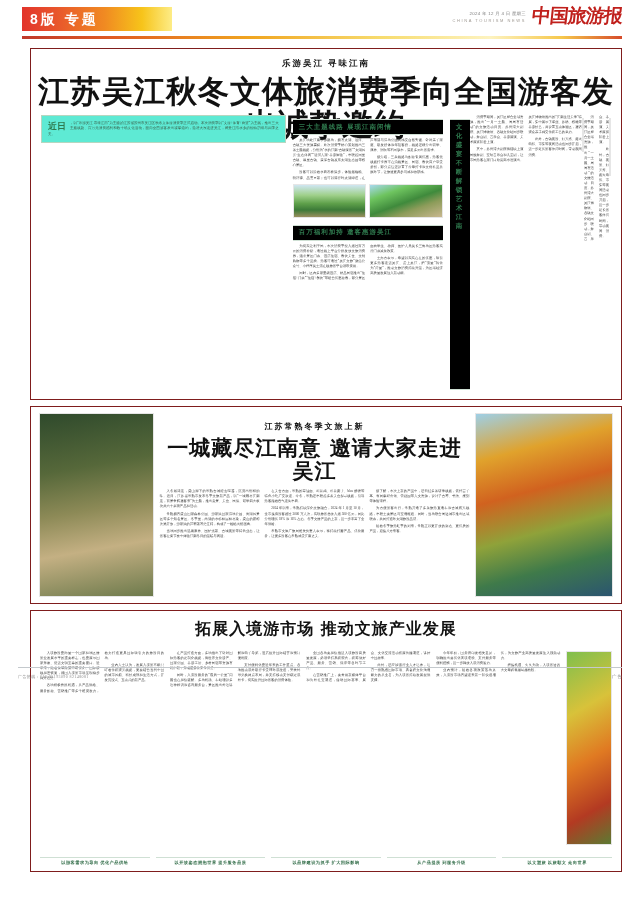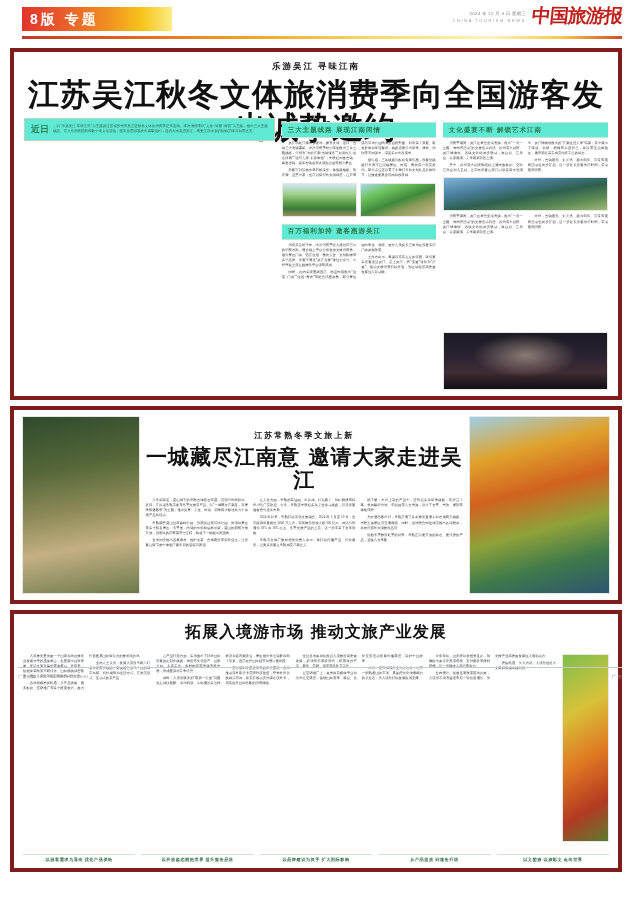--- a/index.html
+++ b/index.html
@@ -30,39 +30,39 @@
   .mh-date{font-size:4.4px;color:#7c7c7c;letter-spacing:.3px;white-space:nowrap;font-family:"Liberation Sans",sans-serif;}
   .mh-en{font-size:4px;color:#a09a93;letter-spacing:1.6px;margin-top:2px;white-space:nowrap;font-family:"Liberation Sans",sans-serif;}
   .mh-logo{
     font-size:19px;color:#c0201c;font-weight:bold;letter-spacing:-1px;
     font-family:"DejaVu Serif",serif;line-height:1;white-space:nowrap;
     transform:skewX(-6deg);
   }
 
   
   .article{
-    position:absolute;left:10px;right:18px;
-    border:4px solid #7f1d1d;background:#fff;box-sizing:border-box;
+    position:absolute;left:30px;right:18px;
+    border:1px solid #7f1d1d;background:#fff;box-sizing:border-box;
   }
 
   
   #art1{top:48px;height:352px;}
   .a1-kicker{
     text-align:center;font-size:8.5px;font-weight:bold;color:#111;
     letter-spacing:2px;margin-top:9px;
   }
   .a1-head{
     text-align:center;font-size:31px;font-weight:bold;color:#111;
     letter-spacing:1px;margin-top:5px;line-height:1.08;
     font-family:"DejaVu Serif",serif;
   }
   .a1-body{position:absolute;left:10px;right:10px;top:66px;bottom:6px;display:flex;gap:7px;}
   .a1-left{width:44%;display:flex;flex-direction:column;gap:5px;}
   .a1-mid{width:27%;display:flex;flex-direction:column;}
-  .a1-right{width:29%;display:flex;flex-direction:column;}
+  .a1-right{width:29%;display:flex;flex-direction:row;}
 
   
   .photo{position:relative;overflow:hidden;border:1px solid #e6e6e6;box-sizing:border-box;}
   .ph-street{
     background:
       linear-gradient(180deg,rgba(20,14,10,.55) 0%,rgba(0,0,0,0) 30%),
       linear-gradient(0deg,rgba(200,40,20,.55) 0%,rgba(0,0,0,0) 26%),
       linear-gradient(90deg,#4a3324 0%,#7b5230 14%,#c9712e 26%,#e3e0d8 42%,#efeae2 54%,#cf8a3c 68%,#8a5228 82%,#3a2a1e 100%);
   }
   .ph-street:after{
@@ -104,37 +104,37 @@
   }
   .notebox .nb-lead{
     float:left;font-size:9px;font-weight:bold;color:#2f7a4e;
     margin:0 4px 0 0;line-height:1.15;font-family:"DejaVu Serif",serif;
   }
   .nb-text{font-size:3.5px;line-height:1.5;color:#3a5c47;text-align:justify;}
 
   
   .subhead{
     border-top:1px solid #cfe0d4;border-bottom:1px solid #cfe0d4;
-    background:#5eead4;color:#2f7a4e;font-size:6.5px;font-weight:bold;
+    background:#000000;color:#2f7a4e;font-size:6.5px;font-weight:bold;
     letter-spacing:1px;text-align:center;padding:2.5px 0;margin:4px 0 3px;
     font-family:"DejaVu Serif",serif;
   }
   .subhead.wide{text-align:left;padding-left:6px;}
 
   .coltext{font-size:3.35px;line-height:1.52;color:#3c3c3c;text-align:justify;column-gap:5px;}
   .coltext p{margin:0 0 2px;text-indent:2em;}
 
   
   #art2{top:406px;height:198px;}
   .a2-inner{position:absolute;left:8px;right:8px;top:6px;bottom:6px;display:flex;gap:6px;}
   .a2-photo-l{width:20%;}
   .a2-center{flex:1;display:flex;flex-direction:column;}
   .a2-photo-r{width:24%;}
   .a2-kicker{
-    text-align:center;font-size:8px;font-weight:bold;color:#111;letter-spacing:2px;margin-top:14px;
+    text-align:center;font-size:8px;font-weight:bold;color:#111;letter-spacing:2px;margin-top:8px;
   }
   .a2-head{
     text-align:center;font-size:21px;font-weight:bold;color:#111;letter-spacing:1px;
     margin-top:4px;line-height:1.1;font-family:"DejaVu Serif",serif;
   }
   .a2-cols{margin-top:7px;flex:1;}
 
   
   #art3{top:610px;height:262px;}
   .a3-head{

